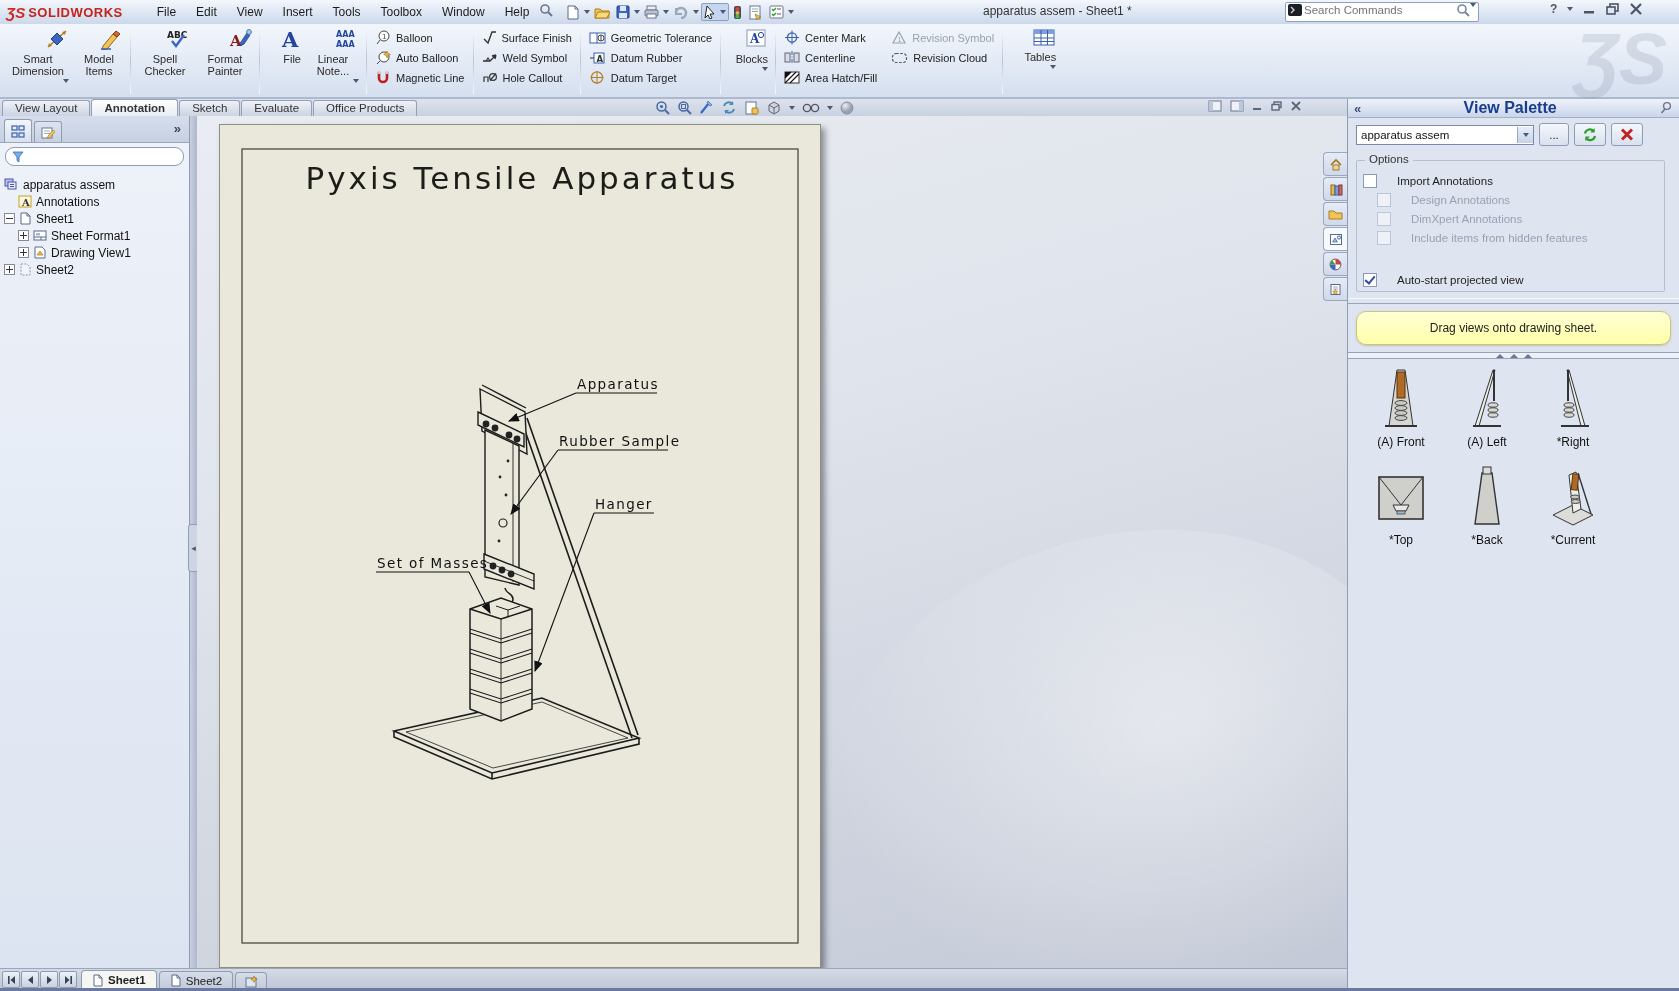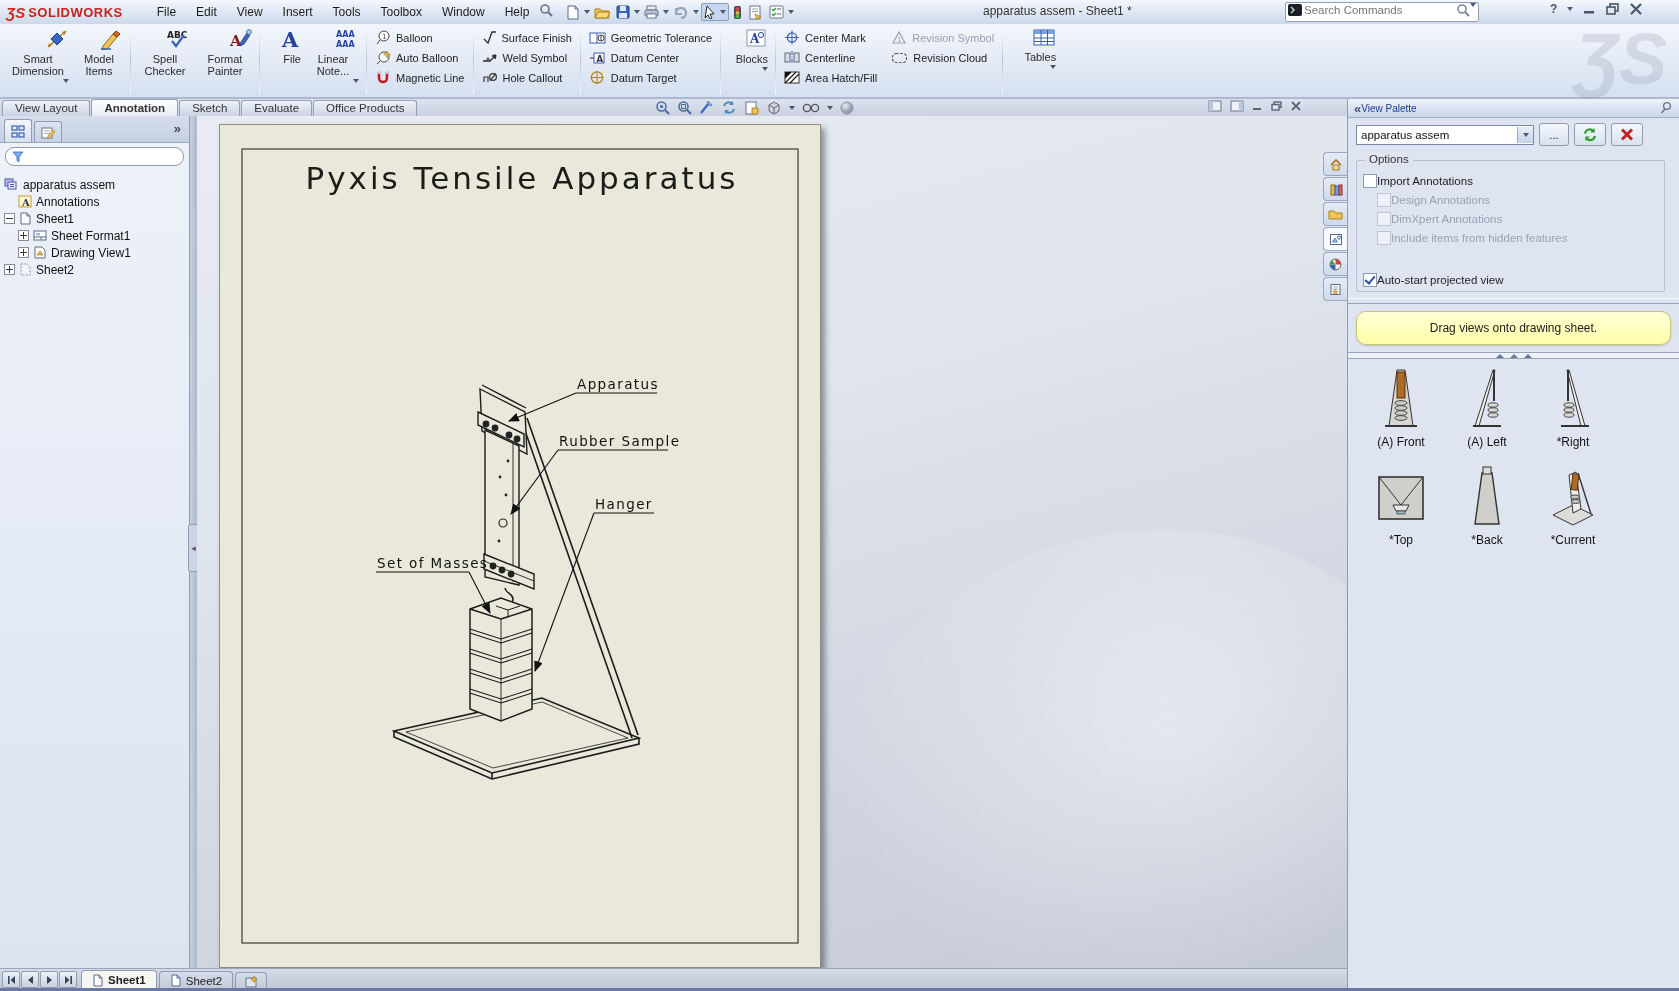--- a/index.html
+++ b/index.html
@@ -86,33 +86,33 @@
     background:radial-gradient(ellipse at 60% 40%,rgba(255,255,255,.45),rgba(255,255,255,0) 65%);
     transform:rotate(-18deg);pointer-events:none;}
   .paper{position:absolute;left:22px;top:8px;width:600px;height:842px;background:#e9e8db;
     border:1px solid #8f8f80;box-shadow:4px 4px 6px rgba(30,34,48,.45);}
 
   
   .taskpane{position:absolute;left:1347px;top:99px;width:332px;height:889px;
     background:#dfe5f0;border-left:1px solid #8e9cb4;box-sizing:border-box;font-size:11.5px;}
   .tp-header{height:18px;background:linear-gradient(#eef3fa,#c9d5ea);border-bottom:1px solid #a4b1c8;
     display:flex;align-items:center;padding:0 6px;}
-  .tp-title{flex:1;text-align:left;font-weight:normal;color:#1a3c8c;font-size:10px;}
+  .tp-title{flex:1;text-align:center;font-weight:bold;color:#1a3c8c;font-size:16px;}
   .tp-collapse{color:#44507a;font-size:13px;font-weight:bold;}
   .tp-row{display:flex;align-items:center;gap:5px;padding:5px 8px 4px;}
   .combo{width:176px;height:18px;background:#fff;border:1px solid #7a8aa8;display:flex;align-items:center;}
   .combo .cval{flex:1;padding:0 4px;font-size:11.5px;color:#111;white-space:nowrap;overflow:hidden;}
   .combo .cbtn{width:15px;height:16px;background:linear-gradient(#e8eef8,#c6d3ea);border-left:1px solid #9aa8c2;
     display:flex;align-items:center;justify-content:center;}
   .tpbtn{height:21px;border:1px solid #8e9cb4;border-radius:3px;background:linear-gradient(#f4f7fc,#d8e1ef);
     display:flex;align-items:center;justify-content:center;}
   .groupbox{position:relative;margin:10px 14px 0 8px;border:1px solid #b4bfd2;border-radius:2px;
     padding:10px 6px 8px;height:112px;box-sizing:content-box;}
   .groupbox .gb-label{position:absolute;left:8px;top:-8px;background:#dfe5f0;padding:0 4px;color:#333;}
-  .cbrow{display:flex;align-items:center;gap:0;margin:3px 0 5px;}
+  .cbrow{display:flex;align-items:center;gap:20px;margin:3px 0 5px;}
   .cbrow.sub{margin-left:14px;}
   .cbox{width:12px;height:12px;border:1px solid #8a9ab5;background:#fff;flex:none;position:relative;}
   .cbrow.disabled .cbox{border-color:#bcc5d5;background:#eef1f7;}
   .cbrow.disabled .cblabel{color:#98a1b4;}
   .cbox.checked::after{content:"";position:absolute;left:3px;top:0px;width:4px;height:8px;
     border-right:2px solid #2f4fae;border-bottom:2px solid #2f4fae;transform:rotate(40deg);}
   .cbrow.autostart{margin-top:28px;}
   .tp-divider{height:4px;margin:6px 0 0;border-top:1px solid #f6f9fd;border-bottom:1px solid #97a3ba;}
   .hintbanner{margin:7px 8px 0;height:32px;background:linear-gradient(#ffffd6,#ffffa8);
     border:1px solid #c6c67c;border-radius:10px;display:flex;align-items:center;justify-content:center;
@@ -381,21 +381,21 @@
               <line x1="12" y1="4" x2="12" y2="10" stroke="#444"></line>
             </svg></span>
         <span>Geometric Tolerance</span>
       </div>
       <div class="ritem">
         <span class="icn"><svg width="17" height="14">
               <rect x="5" y="2" width="10" height="10" fill="#fff" stroke="#3a5fae"></rect>
               <text x="7.5" y="10.5" font-size="8.5" font-weight="bold" fill="#333" font-family="DejaVu Sans">A</text>
               <line x1="1" y1="7" x2="5" y2="7" stroke="#333"></line>
             </svg></span>
-        <span>Datum Center</span>
+        <span>Datum Rubber</span>
       </div>
       <div class="ritem">
         <span class="icn"><svg width="17" height="15">
               <circle cx="8" cy="7.5" r="5.6" fill="none" stroke="#b08020" stroke-width="1.2"></circle>
               <line x1="8" y1="1" x2="8" y2="14" stroke="#b08020"></line>
               <line x1="1.5" y1="7.5" x2="14.5" y2="7.5" stroke="#b08020"></line>
             </svg></span>
         <span>Datum Target</span>
       </div>
     </div>

